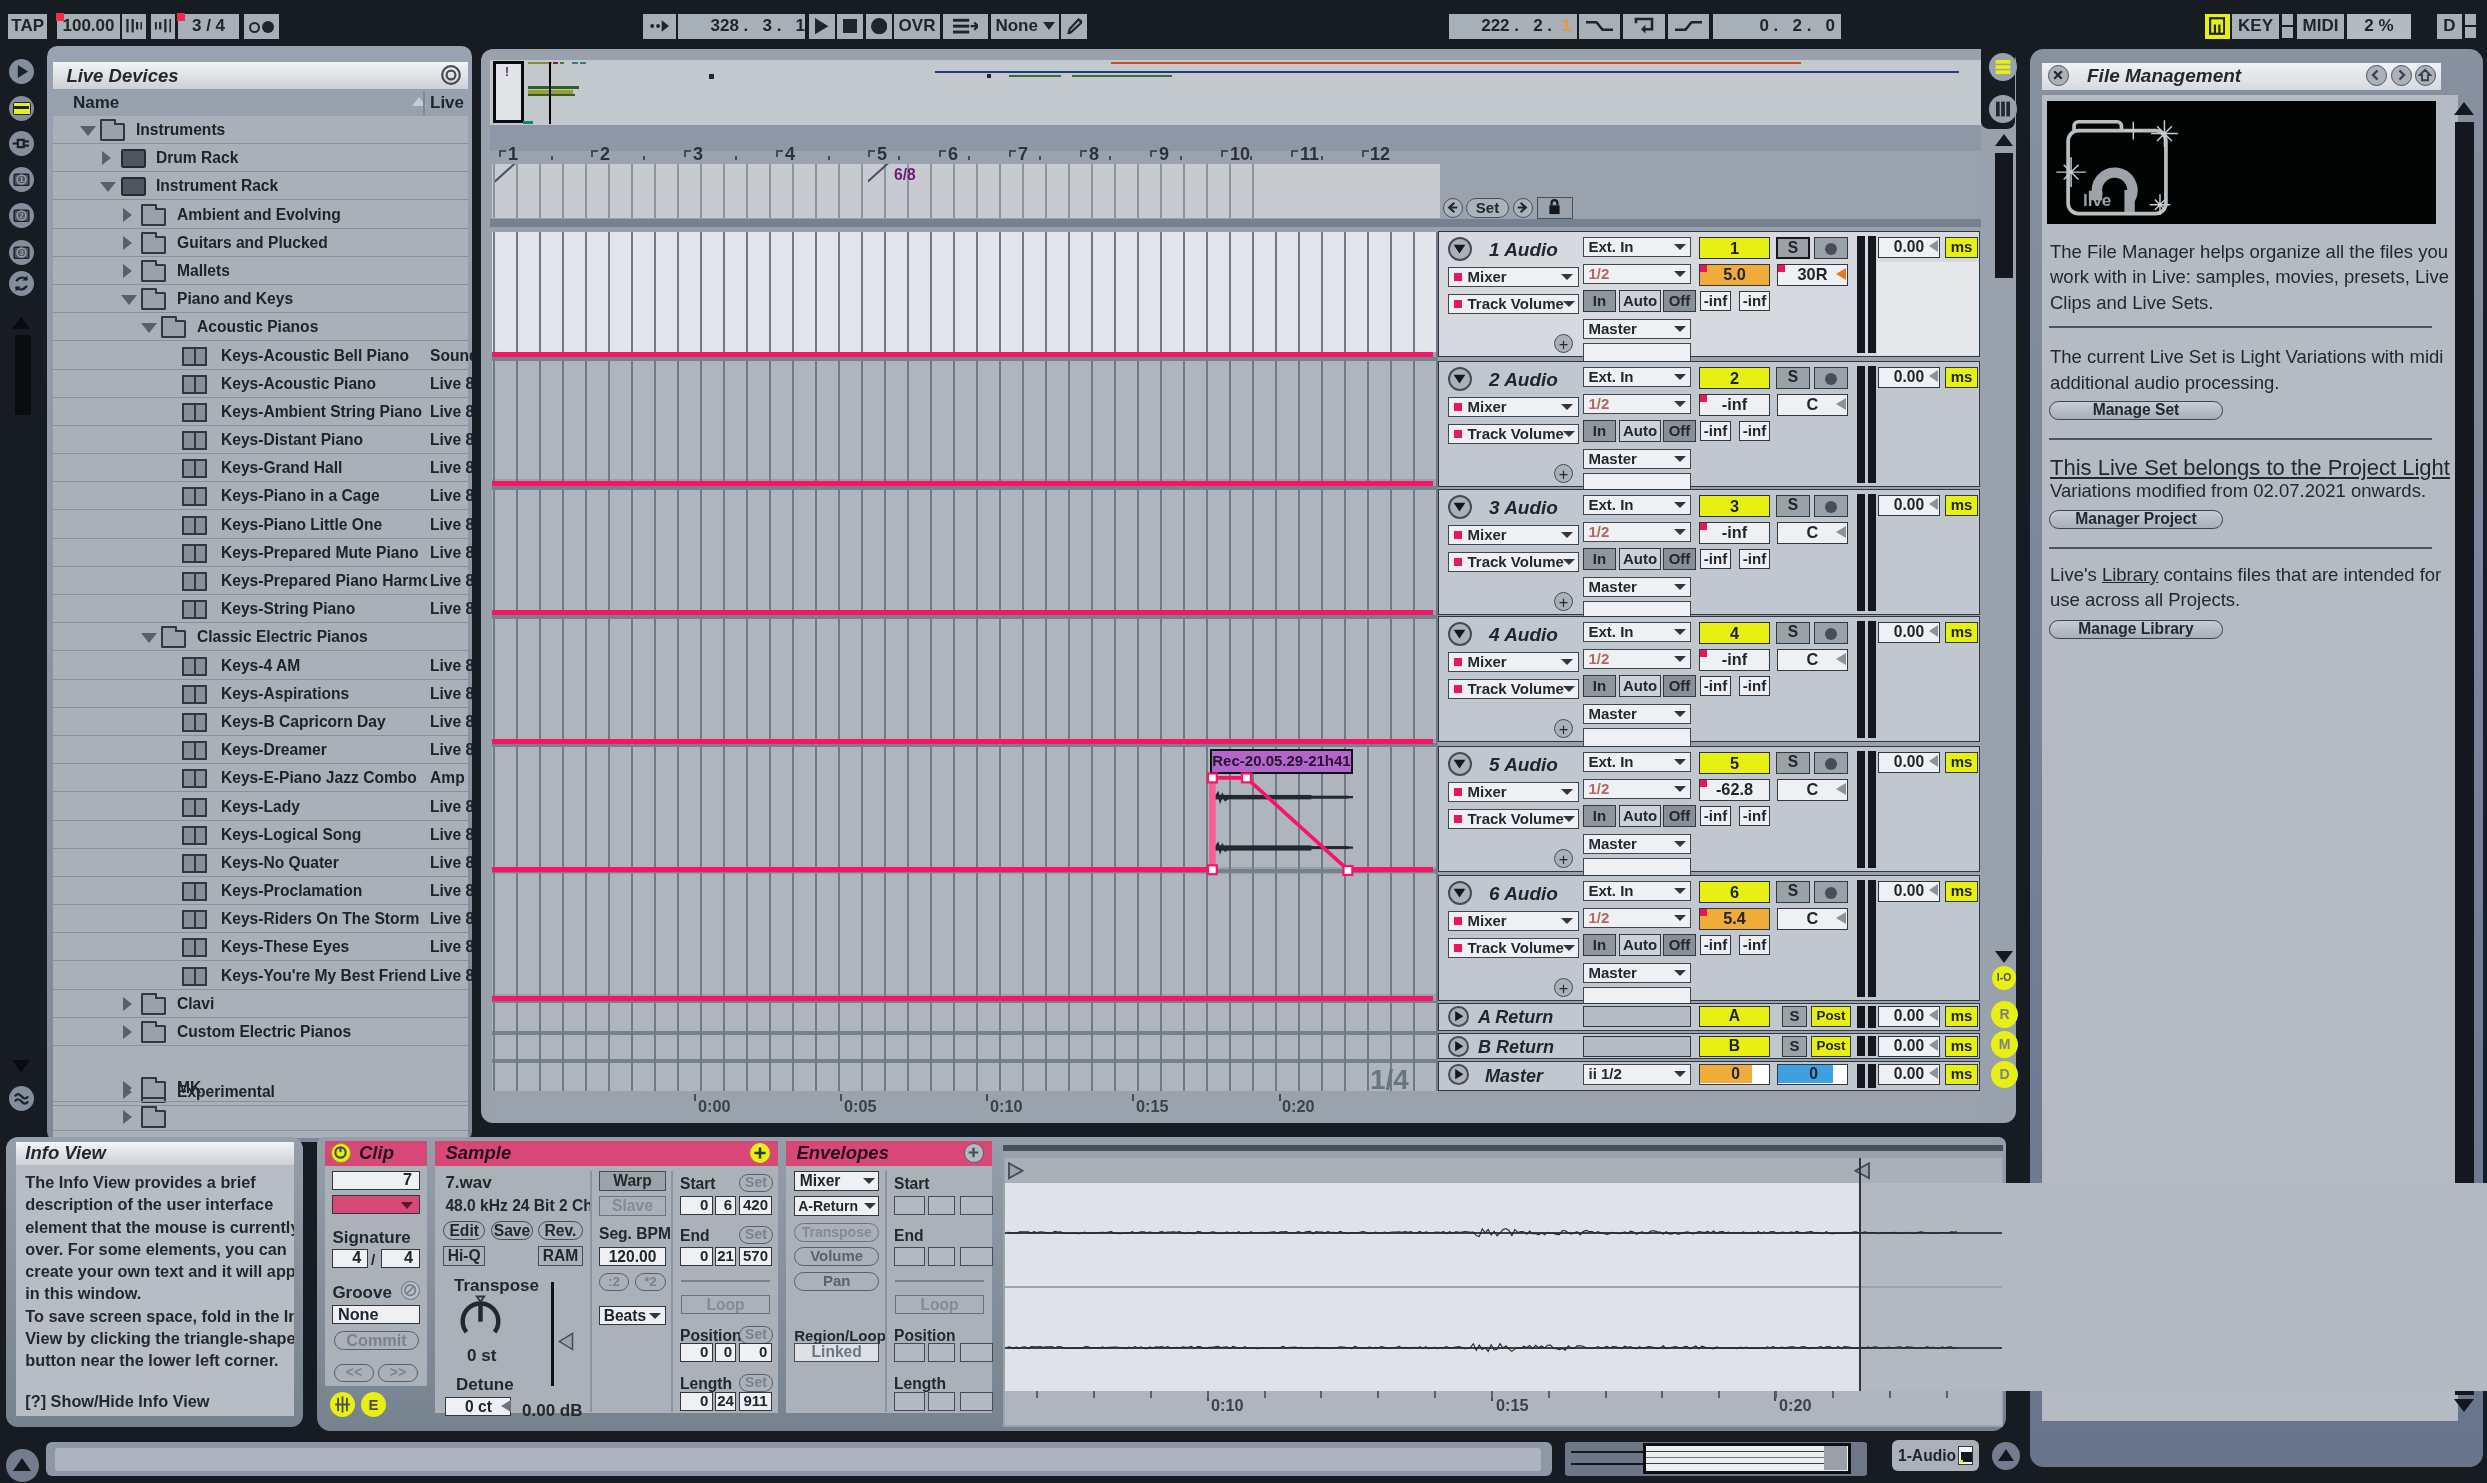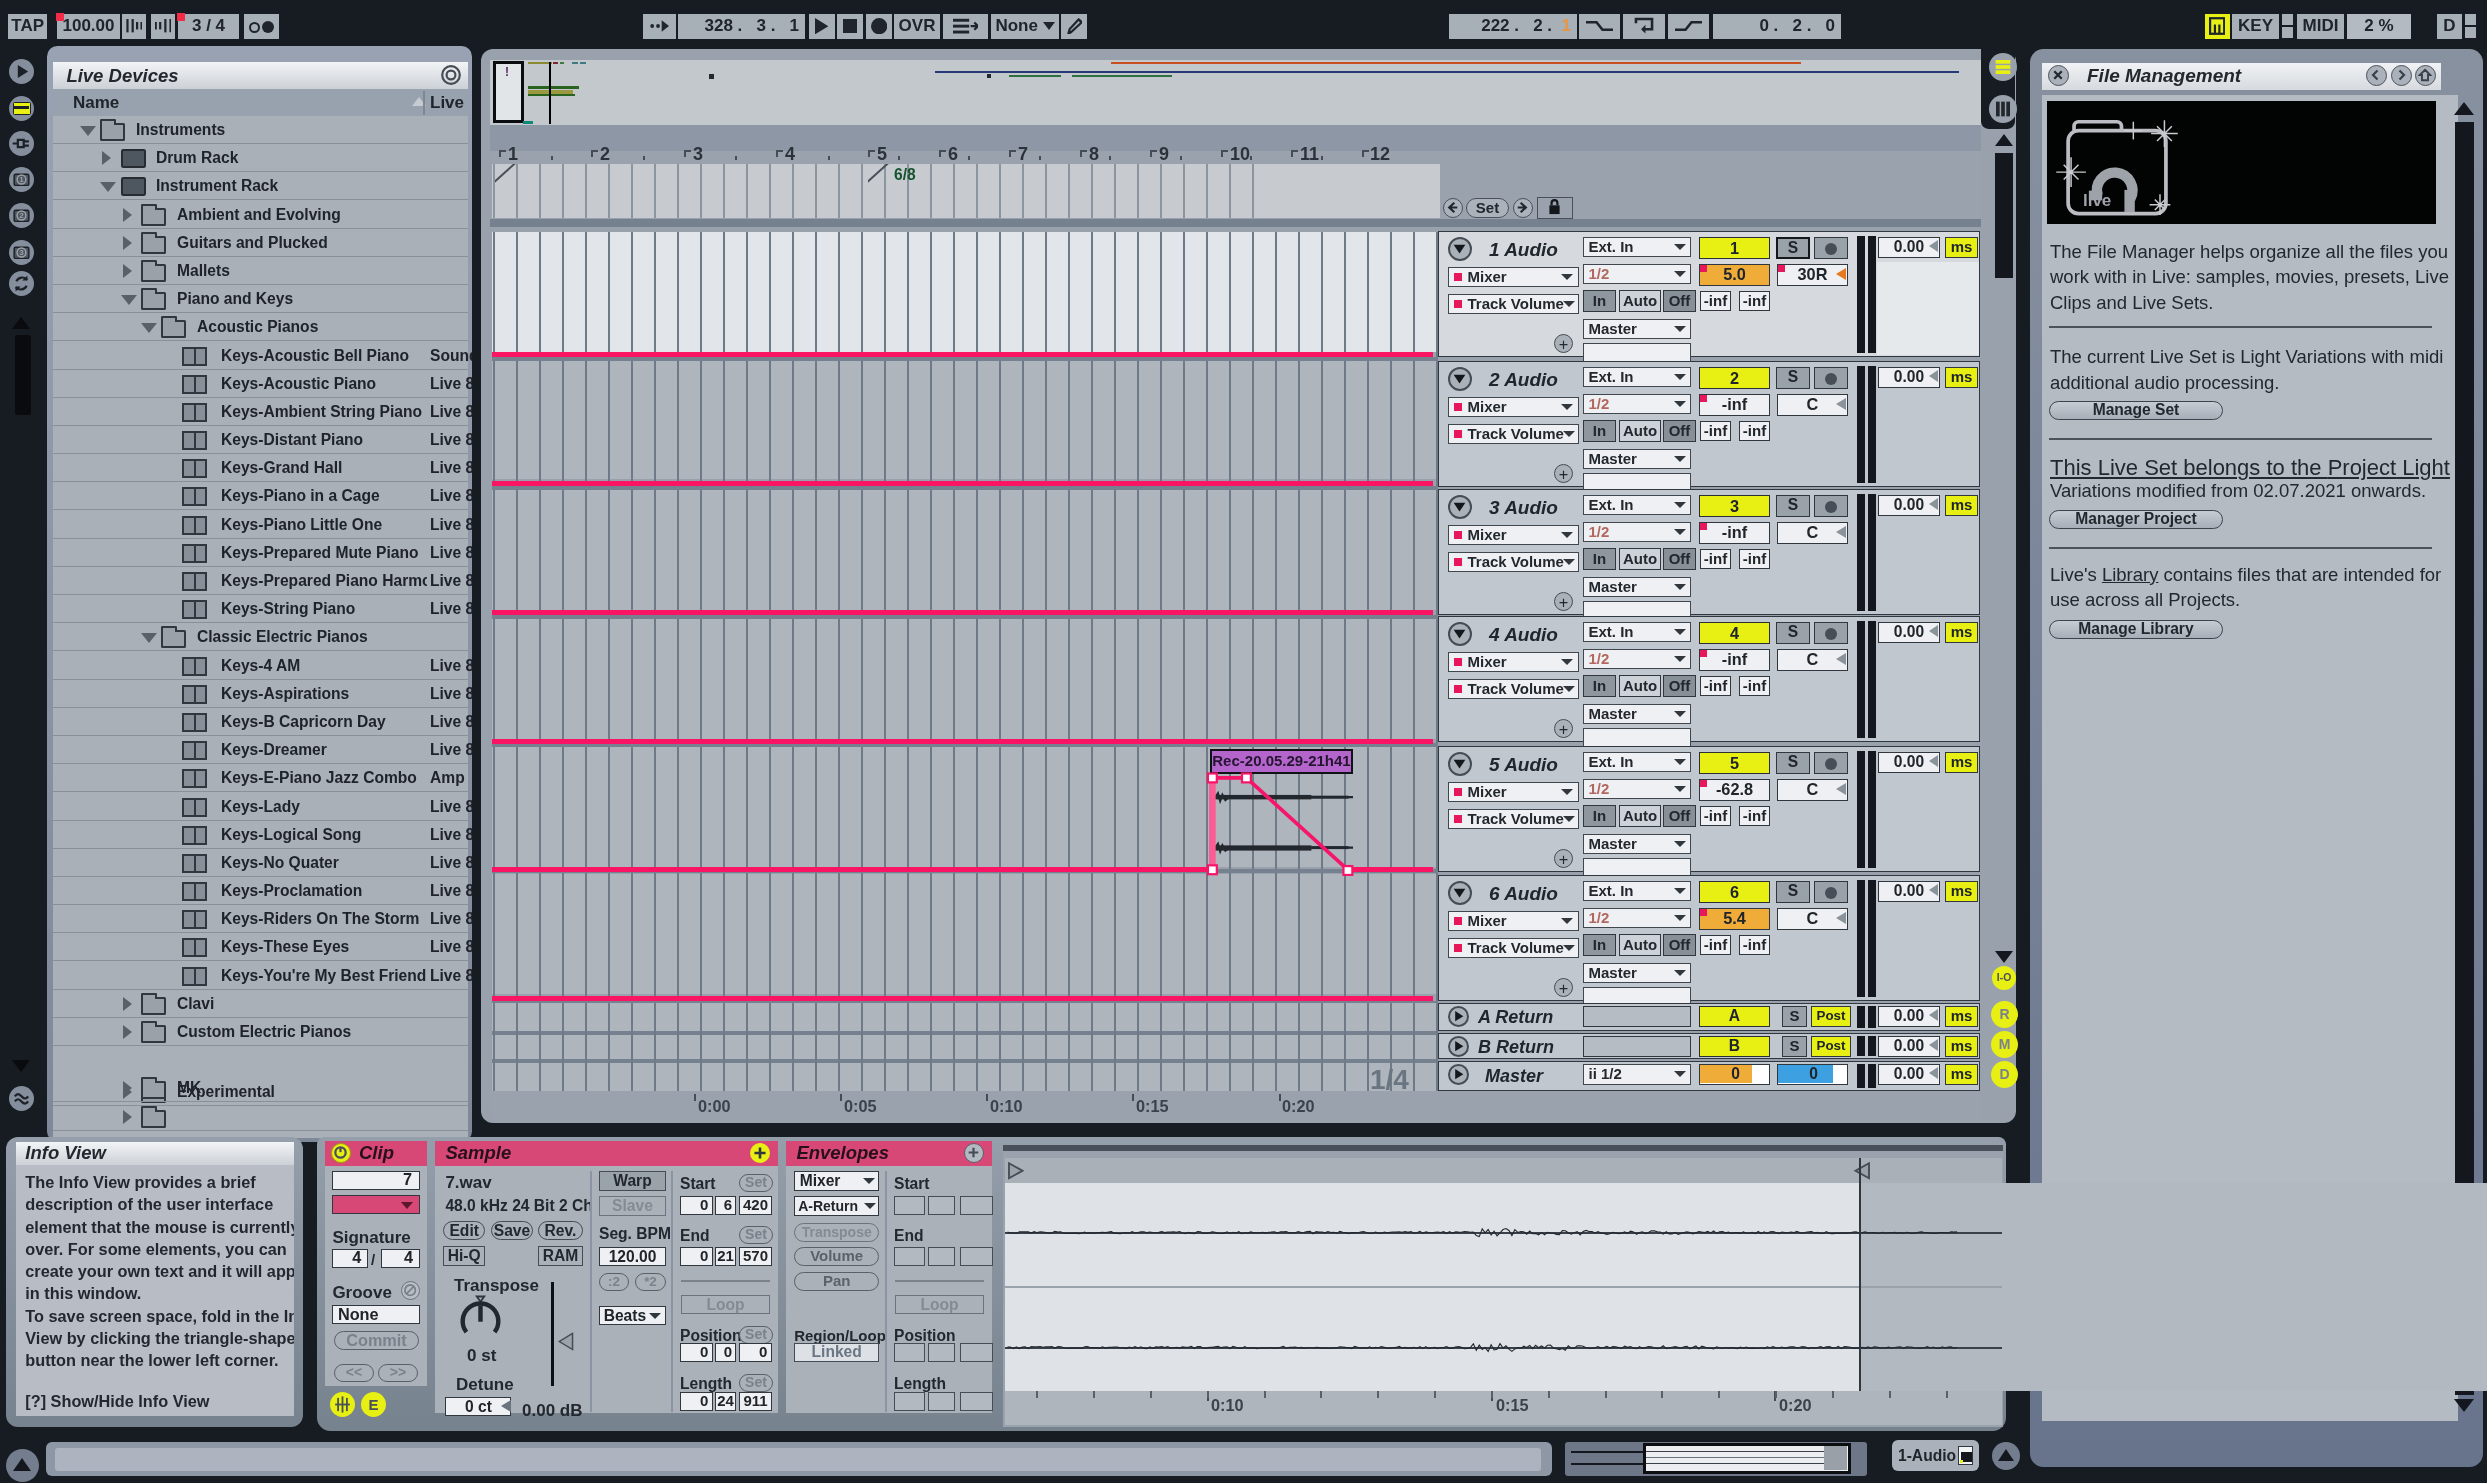--- a/index.html
+++ b/index.html
@@ -48,21 +48,21 @@
         </g>
       </svg></div>
   <div class="tbtn" style="left:178px;width:61px;">3 / 4<span class="abs" style="left:-0.7px;top:-0.7px;width:7.4px;height:7.4px;background:#f32b49;"></span></div>
   <div class="tbtn" style="left:244px;width:35px;"><span style="display:inline-block;width:11px;height:11px;border:2.2px solid #20252c;border-radius:50%;vertical-align:-1.5px;"></span><span style="display:inline-block;width:12.6px;height:12.6px;background:#20252c;border-radius:50%;vertical-align:-2.2px;margin-left:2.2px;"></span></div>
 
   <div class="tbtn" style="left:643px;width:33px;"><svg width="19" height="12" viewBox="0 0 26 16" style="margin-top:6px">
         <circle cx="3" cy="8" r="2.6" fill="#20252c"></circle>
         <circle cx="11" cy="8" r="2.6" fill="#20252c"></circle>
         <path d="M16 0 L26 8 L16 16 Z" fill="#20252c"></path>
       </svg></div>
-  <div class="tbtn" style="left:678px;width:127px;text-align:right;padding-right:6px;">328&nbsp;.&nbsp;&nbsp;&nbsp;3&nbsp;.&nbsp;&nbsp;&nbsp;1</div>
+  <div class="tbtn" style="left:678px;width:127px;text-align:right;">328&nbsp;.&nbsp;&nbsp;&nbsp;3&nbsp;.&nbsp;&nbsp;&nbsp;1</div>
   <div class="tbtn" style="left:809px;width:26px;"><svg width="13.4" height="16.3" viewBox="0 0 18 22" style="margin-top:3.7px">
         <path d="M0 0 L18 11 L0 22 Z" fill="#20252c"></path>
       </svg></div>
   <div class="tbtn" style="left:837px;width:26px;"><svg width="14" height="14" viewBox="0 0 19 19" style="margin-top:5.2px">
         <rect width="19" height="19" fill="#20252c"></rect>
       </svg></div>
   <div class="tbtn" style="left:866px;width:26px;"><svg width="16.3" height="16.3" viewBox="0 0 22 22" style="margin-top:3.7px">
         <circle cx="11" cy="11" r="11" fill="#20252c"></circle>
       </svg></div>
   <div class="tbtn" style="left:894px;width:46px;">OVR</div>
@@ -411,21 +411,21 @@
   <div class="abs" style="left:760px;top:4.5px;width:2.2px;height:4.5px;background:#454c55;"></div>
   <div class="abs" style="left:872px;top:-1.5px;width:7.4px;height:7.4px;border-left:2.2px solid #454c55;border-top:2.2px solid #454c55;"></div>
   <div class="abs" style="left:880px;top:-7.4px;color:#2c323a;font-size:18px;font-weight:bold;">12</div>
   <div class="abs" style="left:831px;top:4.5px;width:2.2px;height:4.5px;background:#454c55;"></div>
   <div class="abs" style="left:4.5px;top:13.4px;width:25px;height:25px;overflow:hidden;">
       <div class="abs" style="left:-15px;top:10.4px;width:42px;height:2.2px;background:#49505a;transform:rotate(-42deg);"></div>
     </div>
   <div class="abs" style="left:378px;top:13.4px;width:25px;height:25px;overflow:hidden;">
       <div class="abs" style="left:-15px;top:10.4px;width:42px;height:2.2px;background:#49505a;transform:rotate(-42deg);"></div>
     </div>
-  <div class="abs" style="left:404px;top:15px;color:#14532d;font-size:15.6px;font-weight:bold;">6/8</div>
+  <div class="abs" style="left:404px;top:15px;color:#701a75;font-size:15.6px;font-weight:bold;">6/8</div>
 </div>
 <div class="abs" style="left:490px;top:219px;width:1517px;height:8.2px;background:#76818f;"></div>
 <div class="abs" style="left:492px;top:232px;width:946px;height:120px;background:#e2e5e9;"></div>
 <div class="abs" style="left:492px;top:359px;width:946px;height:120px;background:#afb5bc;"></div>
 <div class="abs" style="left:492px;top:490px;width:946px;height:120px;background:#afb5bc;"></div>
 <div class="abs" style="left:492px;top:619px;width:946px;height:120px;background:#afb5bc;"></div>
 <div class="abs" style="left:492px;top:747px;width:946px;height:120px;background:#afb5bc;"></div>
 <div class="abs" style="left:492px;top:874px;width:946px;height:120px;background:#afb5bc;"></div>
 <div class="abs" style="left:493px;top:232px;width:945px;height:772px;background:repeating-linear-gradient(90deg,#6f7a88 0,#6f7a88 2.2px,transparent 2.2px,transparent 23px);"></div>
 <div class="abs" style="left:492px;top:357px;width:946px;height:3.7px;background:#76818f;"></div>

